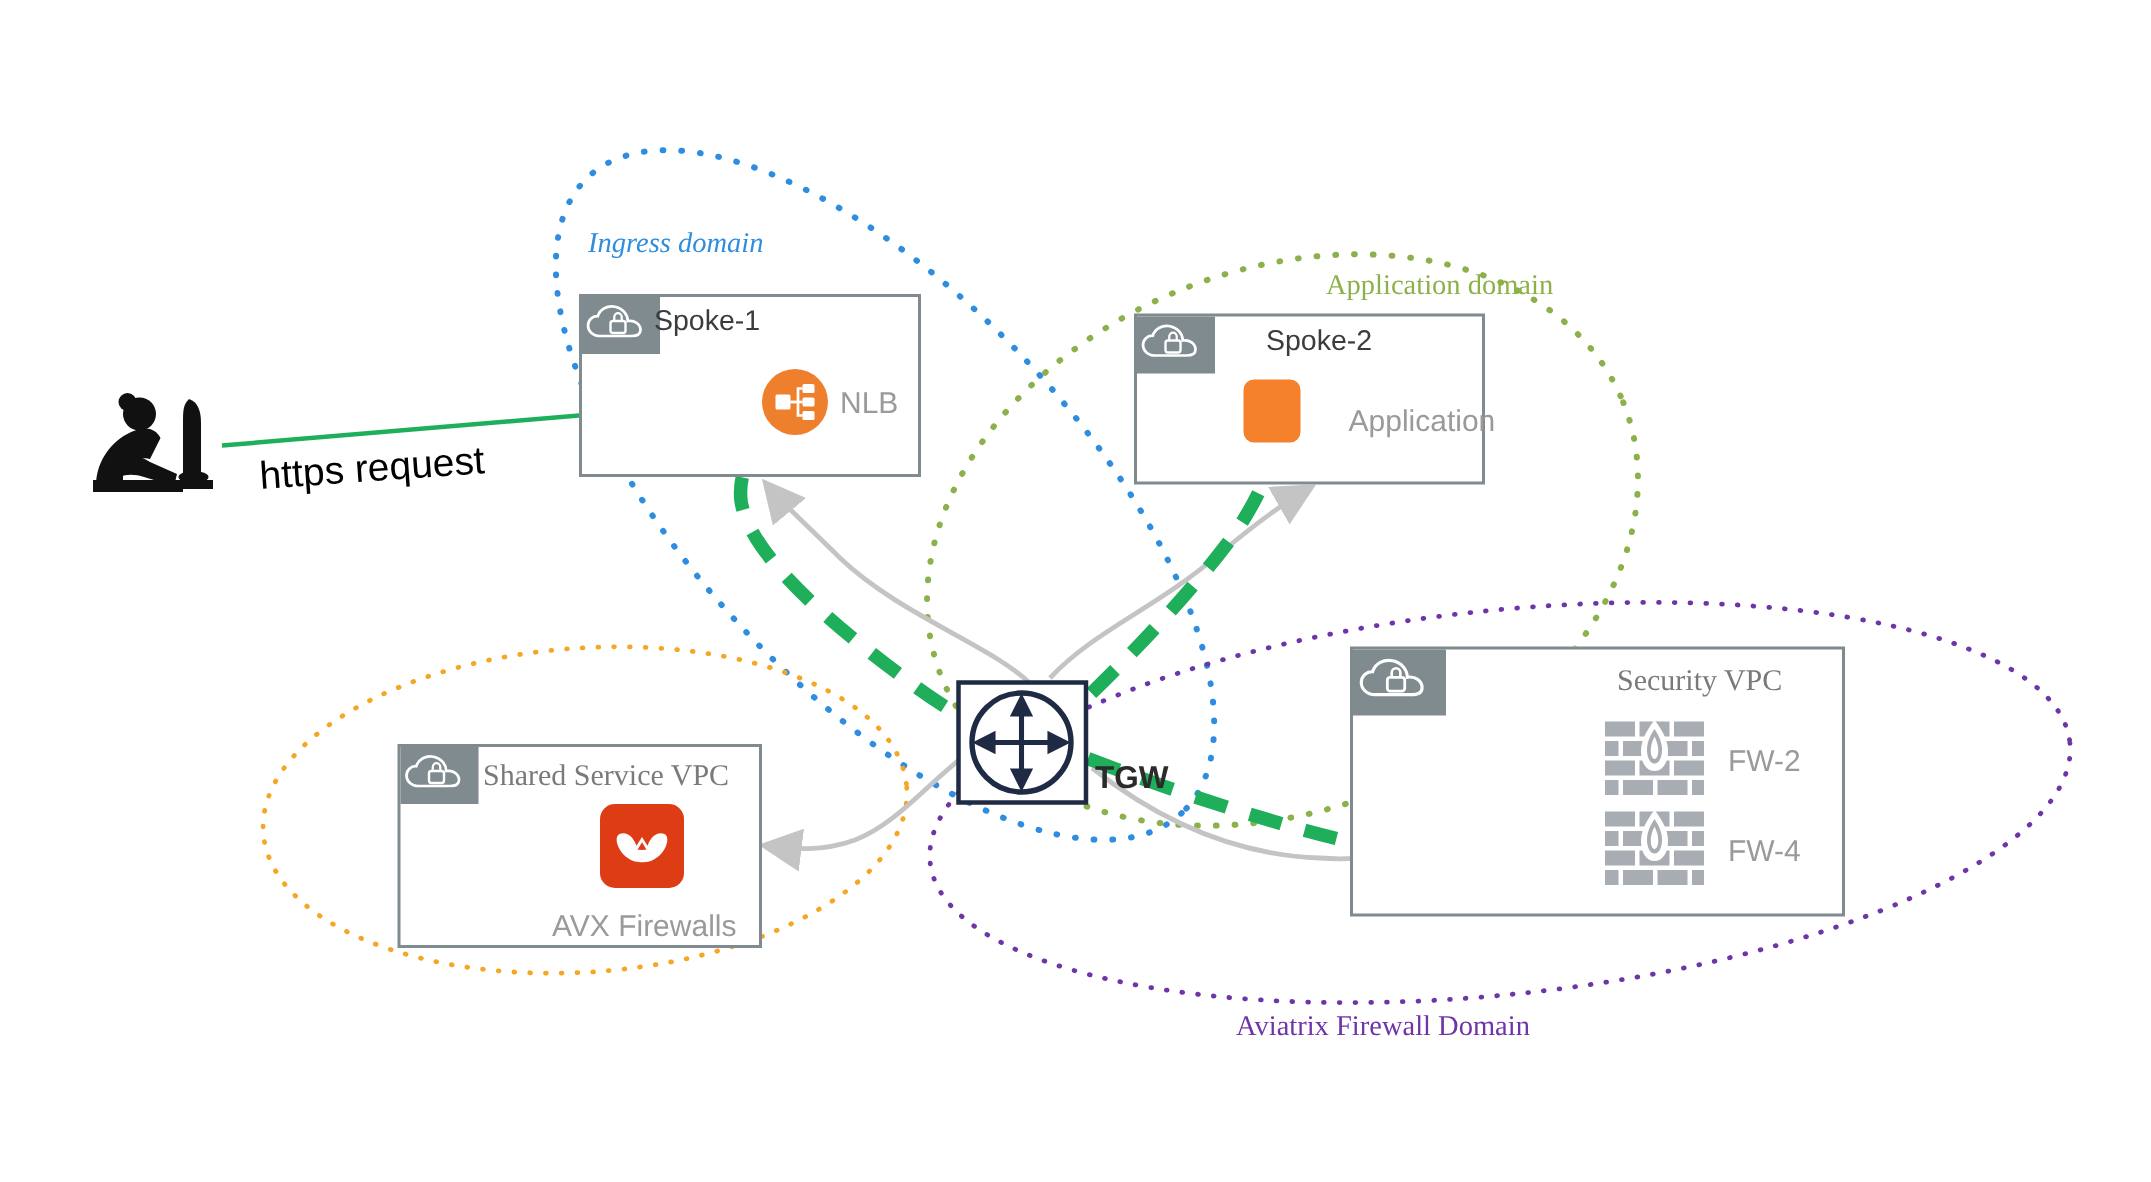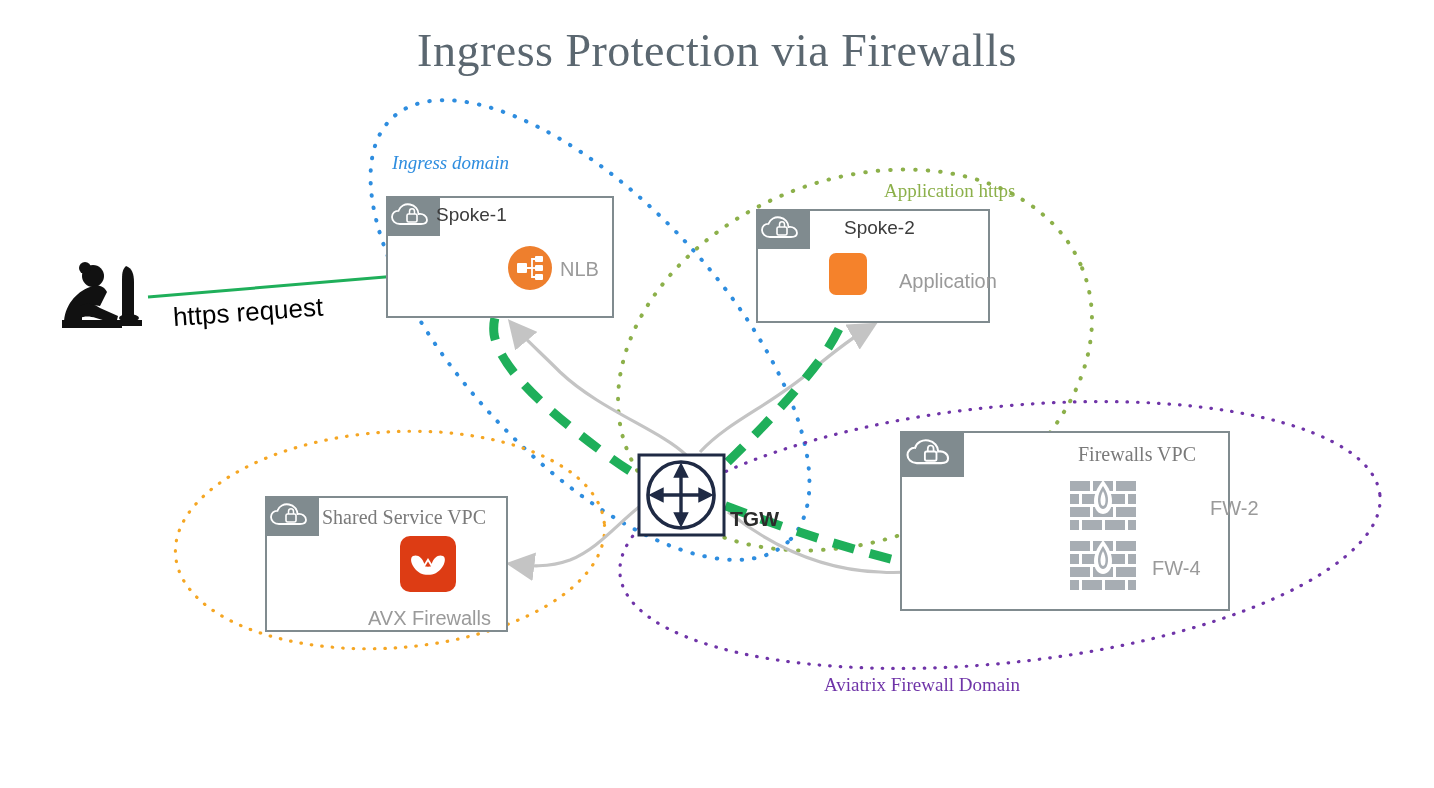--- a/index.html
+++ b/index.html
@@ -101,21 +101,20 @@
   }
   .icon-wrap {
     position: absolute;
   }
 </style>
 </head>
 <body>
 
 <div id="canvas">
 
-  <div class="page-title">Ingress Protection via Firewalls</div>
 
   <svg id="diagram-svg" viewBox="0 0 1434 788">
     <defs>
       <marker id="arrow-gray" markerWidth="9" markerHeight="9" refX="7" refY="4.5" orient="auto">
         <path d="M0,0 L9,4.5 L0,9 z" fill="#c4c4c4"></path>
       </marker>
       <marker id="arrow-gray-rev" markerWidth="9" markerHeight="9" refX="2" refY="4.5" orient="auto-start-reverse">
         <path d="M0,0 L9,4.5 L0,9 z" fill="#c4c4c4"></path>
       </marker>
       <marker id="arrow-green" markerWidth="9" markerHeight="9" refX="8" refY="4.5" orient="auto">
@@ -204,21 +203,21 @@
         <path d="M963,545 L969,554 L965,554 L965,560 L961,560 L961,554 L957,554 Z"></path>
         <path d="M963,579 L957,570 L961,570 L961,564 L965,564 L965,570 L969,570 Z"></path>
         <path d="M946,562 L955,556 L955,560 L961,560 L961,564 L955,564 L955,568 Z"></path>
         <path d="M980,562 L971,568 L971,564 L965,564 L965,560 L971,560 L971,556 Z"></path>
       </g>
     </g>
 
   </svg>
 
   <div class="domain-label" style="left:392px; top:152px; color:#2e8ddf;font-style:italic;">Ingress  domain</div>
-  <div class="domain-label" style="left:884px; top:180px; color:#8cb04a;">Application https</div>
+  <div class="domain-label" style="left:884px; top:180px; color:#8cb04a;">Application domain</div>
   <div class="domain-label" style="left:824px; top:638px; color:#6f34a8;margin-top:36px;">Aviatrix Firewall Domain</div>
 
   <div class="request-label" style="left:172px; top:302px;">https request</div>
 
   <div class="vpc-box" style="left:386px; top:196px; width:228px; height:122px;">
     <div class="vpc-header">
       <svg viewBox="0 0 52 38" width="52" height="38">
         <path d="M12,26 C7,26 4,22.5 4,19 C4,15.5 7,12.5 10.5,12.8 C12,8 17,5.5 22,6.5 C27,7.4 30.5,11.5 30.5,16 C35,15.2 39,18 39,22 C39,25 36.5,26 33,26 Z" fill="none" stroke="#ffffff" stroke-width="1.8"></path>
         <rect x="19" y="16" width="10" height="8" rx="1.6" fill="none" stroke="#ffffff" stroke-width="1.6"></rect>
         <path d="M21.5,16 L21.5,13.5 C21.5,11.8 22.8,10.8 24,10.8 C25.2,10.8 26.5,11.8 26.5,13.5 L26.5,16" fill="none" stroke="#ffffff" stroke-width="1.5"></path>
@@ -283,21 +282,21 @@
 
   <div class="vpc-box" style="left:900px; top:431px; width:330px; height:180px;">
     <div class="vpc-header" style="width:62px; height:44px;">
       <svg viewBox="0 0 52 38" width="62" height="44">
         <path d="M12,26 C7,26 4,22.5 4,19 C4,15.5 7,12.5 10.5,12.8 C12,8 17,5.5 22,6.5 C27,7.4 30.5,11.5 30.5,16 C35,15.2 39,18 39,22 C39,25 36.5,26 33,26 Z" fill="none" stroke="#ffffff" stroke-width="1.8"></path>
         <rect x="19" y="16" width="10" height="8" rx="1.6" fill="none" stroke="#ffffff" stroke-width="1.6"></rect>
         <path d="M21.5,16 L21.5,13.5 C21.5,11.8 22.8,10.8 24,10.8 C25.2,10.8 26.5,11.8 26.5,13.5 L26.5,16" fill="none" stroke="#ffffff" stroke-width="1.5"></path>
       </svg>
     </div>
   </div>
-  <div class="vpc-title-serif" style="left:1078px; top:443px;">Firewalls  VPC</div>
+  <div class="vpc-title-serif" style="left:1078px; top:443px;">Security  VPC</div>
 
   <div class="icon-wrap" style="left:1070px; top:479px;">
     <svg viewBox="0 0 66 56" width="66" height="56">
       <g fill="#a7adb3">
         <rect x="0" y="2" width="20" height="10"></rect>
         <rect x="23" y="2" width="20" height="10"></rect>
         <rect x="46" y="2" width="20" height="10"></rect>
         <rect x="0" y="15" width="9" height="10"></rect>
         <rect x="12" y="15" width="20" height="10"></rect>
         <rect x="35" y="15" width="20" height="10"></rect>
@@ -308,21 +307,21 @@
         <rect x="0" y="41" width="9" height="10"></rect>
         <rect x="12" y="41" width="20" height="10"></rect>
         <rect x="35" y="41" width="20" height="10"></rect>
         <rect x="58" y="41" width="8" height="10"></rect>
       </g>
       <path d="M33,1 C27,9 24,15 24,22 C24,30 28,35 33,35 C38,35 42,30 42,22 C42,15 39,9 33,1 Z" fill="#ffffff"></path>
       <path d="M33,7 C29,13 28,17 28,21 C28,26 30,30 33,30 C36,30 38,26 38,21 C38,17 37,13 33,7 Z" fill="#a7adb3"></path>
       <path d="M33,12 C31,16 30.5,19 30.5,21.5 C30.5,24.5 31.5,27 33,27 C34.5,27 35.5,24.5 35.5,21.5 C35.5,19 35,16 33,12 Z" fill="#ffffff"></path>
     </svg>
   </div>
-  <div class="node-label" style="left:1210px; top:497px;">FW-2</div>
+  <div class="node-label" style="left:1152px; top:497px;">FW-2</div>
 
   <div class="icon-wrap" style="left:1070px; top:539px;">
     <svg viewBox="0 0 66 56" width="66" height="56">
       <g fill="#a7adb3">
         <rect x="0" y="2" width="20" height="10"></rect>
         <rect x="23" y="2" width="20" height="10"></rect>
         <rect x="46" y="2" width="20" height="10"></rect>
         <rect x="0" y="15" width="9" height="10"></rect>
         <rect x="12" y="15" width="20" height="10"></rect>
         <rect x="35" y="15" width="20" height="10"></rect>

